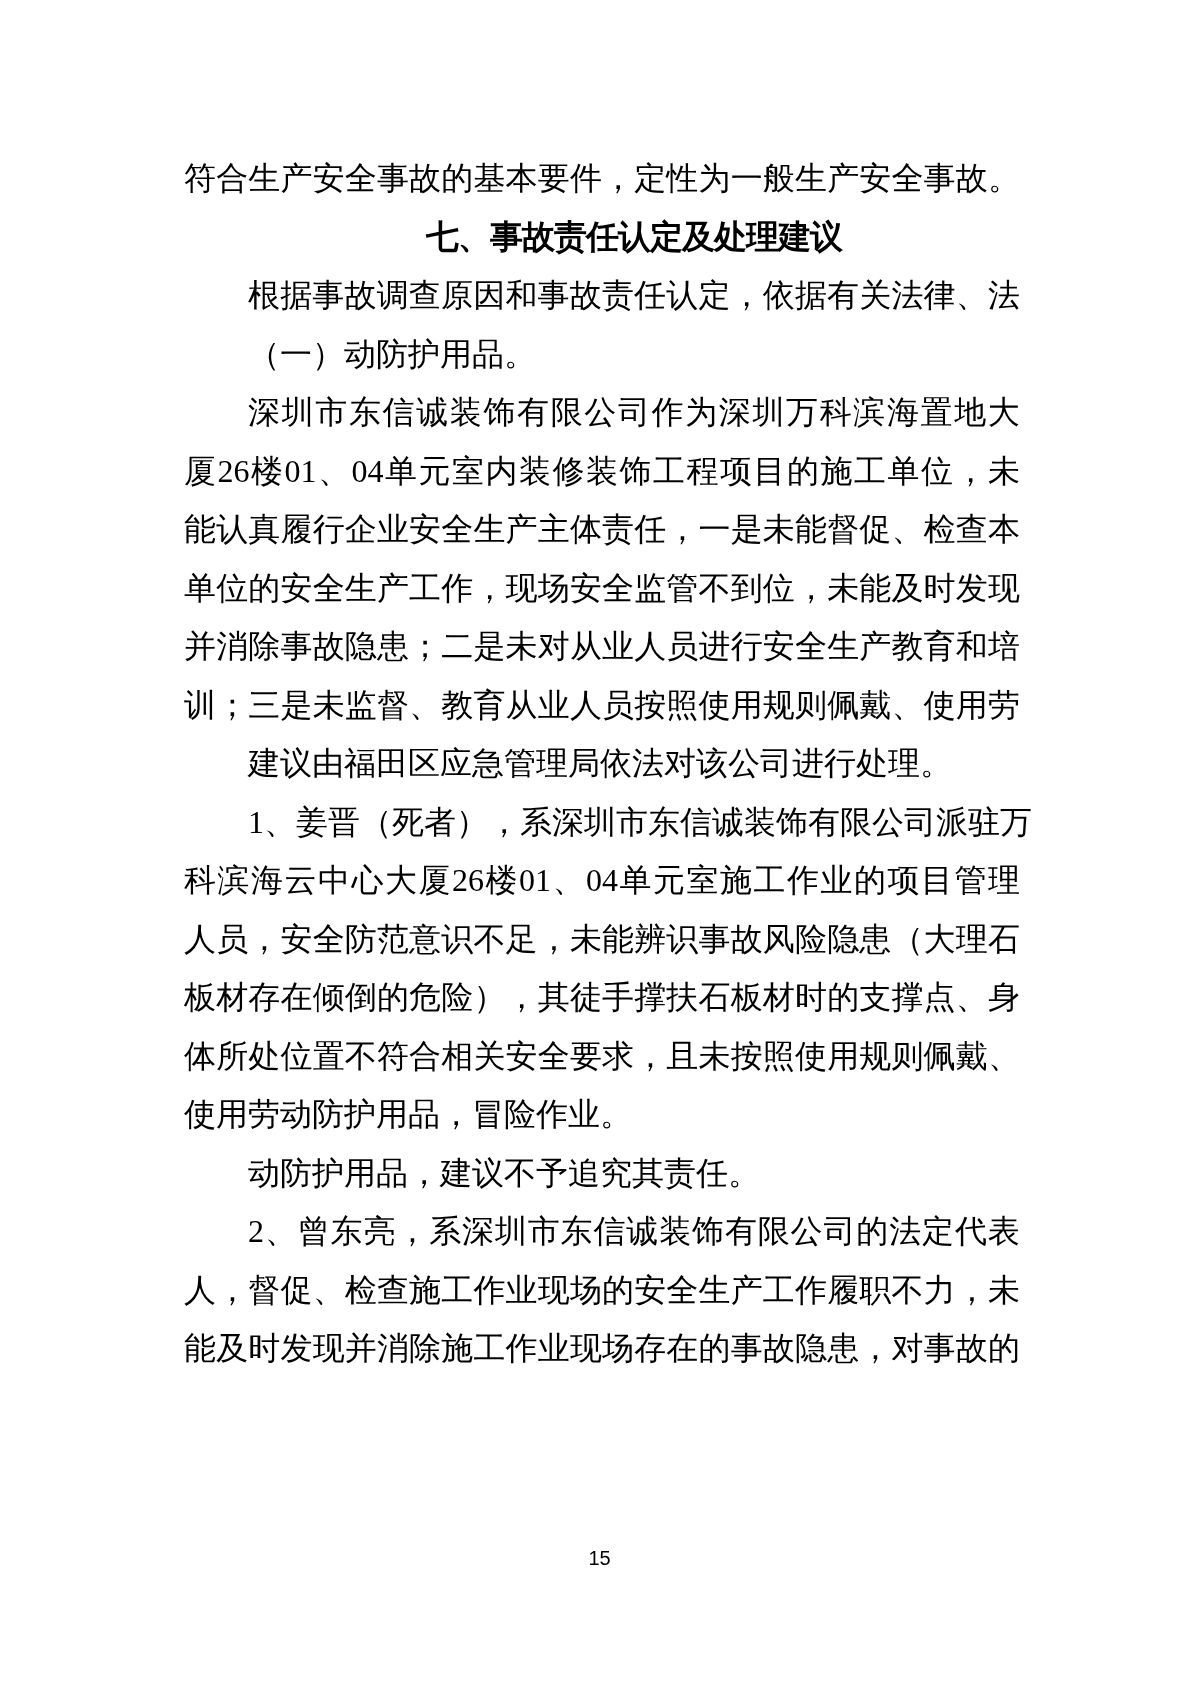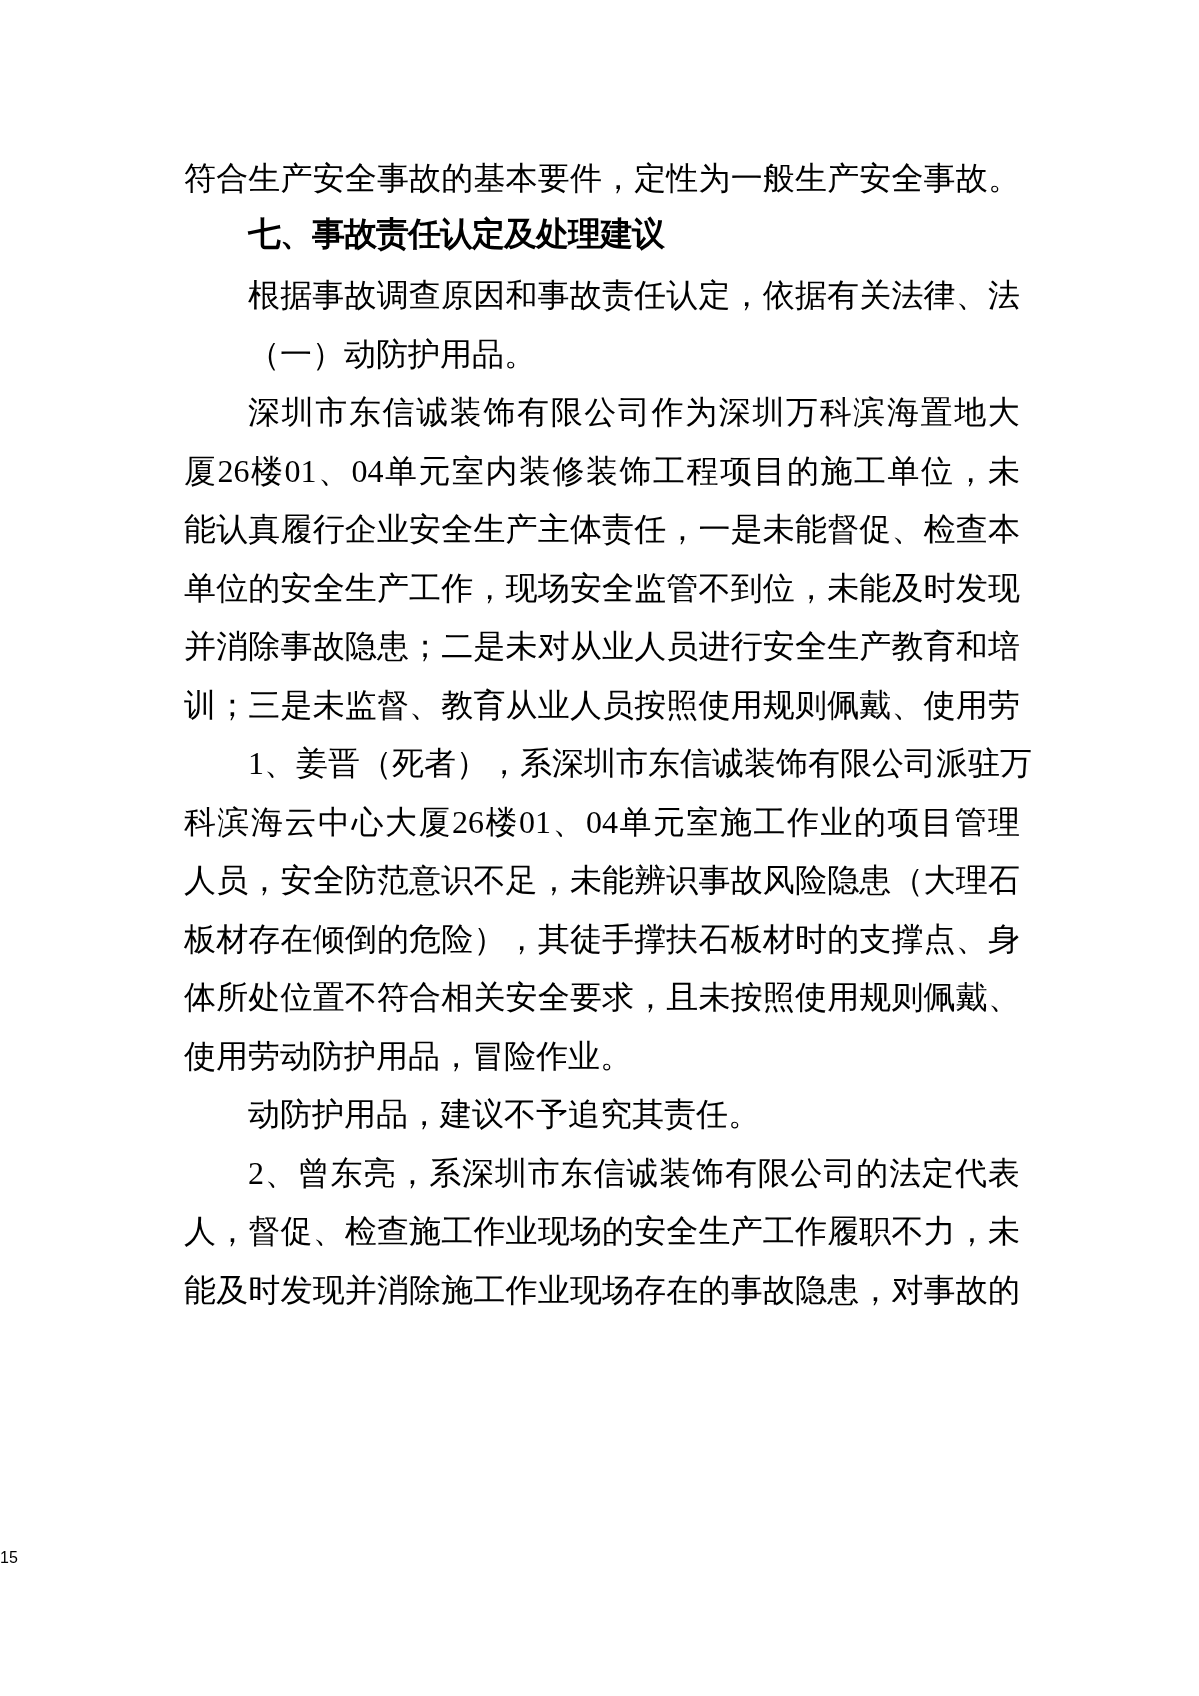--- a/index.html
+++ b/index.html
@@ -36,32 +36,34 @@
     white-space: normal;
   }
   .line.stretch span {
     display: inline-block;
     line-height: 58.5px;
   }
   .line.indent {
     margin-left: 64px;
   }
   .line.heading {
-    font-family: Liberation Mono, monospace;
+    font-family: Liberation Serif, serif;
     font-weight: bold;
     font-size: 33px;
     letter-spacing: -1px;
+    text-align: center;
   }
   .page-number {
     position: absolute;
     top: 1544px;
     left: 0;
     width: 100%;
+    text-align: center;
     font-family: "Liberation Sans", "DejaVu Sans", sans-serif;
-    font-size: 16px;
+    font-size: 20px;
     line-height: 28px;
     color: #000000;
   }
 </style>
 </head>
 <body>
 
 <div class="page">
   <div class="content">
       <div class="line stretch">
@@ -277,20 +279,21 @@
         <span>用</span>
         <span>规</span>
         <span>则</span>
         <span>佩</span>
         <span>戴</span>
         <span>、</span>
         <span>使</span>
         <span>用</span>
         <span>劳</span>
       </div>
+      <div class="line indent">建议由福田区应急管理局依法对该公司进行处理。</div>
       <div class="line stretch indent">
         <span>1</span>
         <span>、</span>
         <span>姜</span>
         <span>晋</span>
         <span>（</span>
         <span>死</span>
         <span>者</span>
         <span>）</span>
         <span>，</span>

